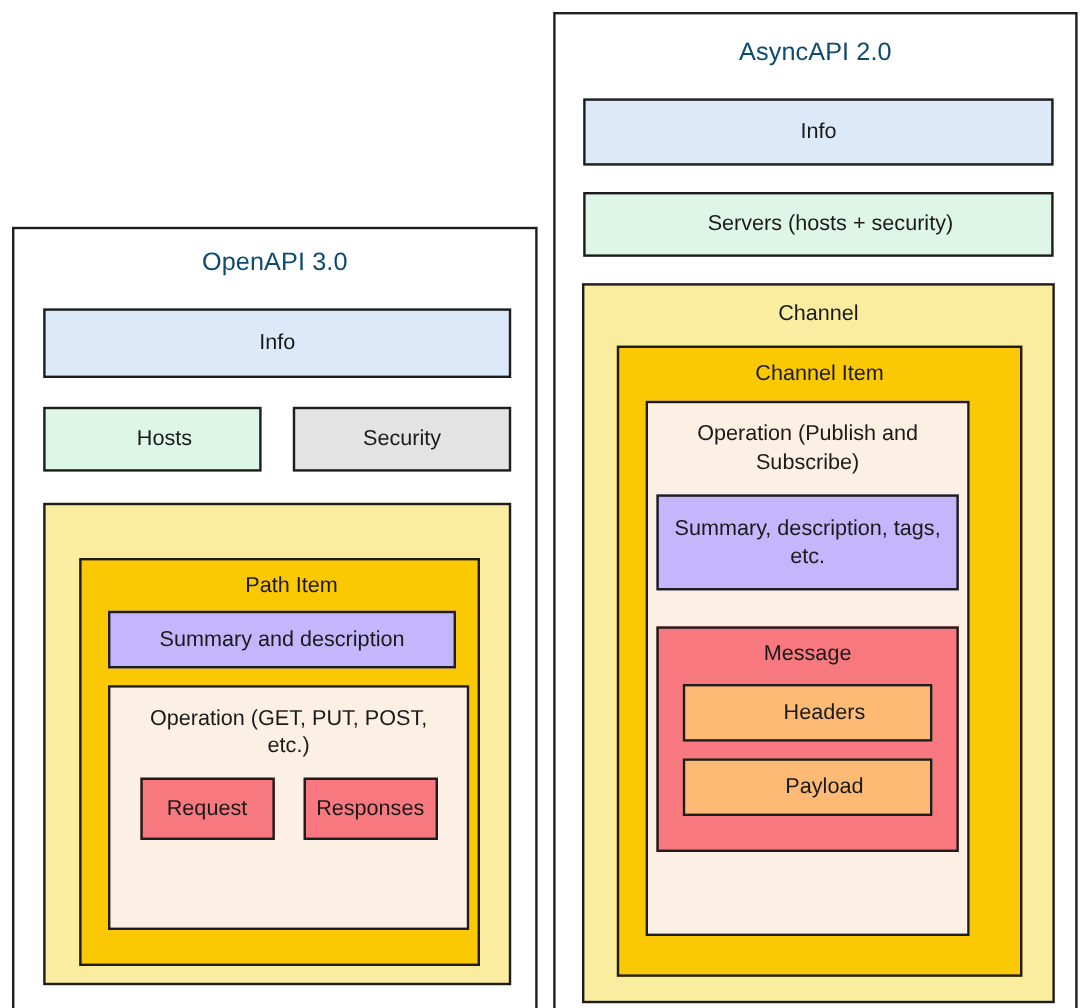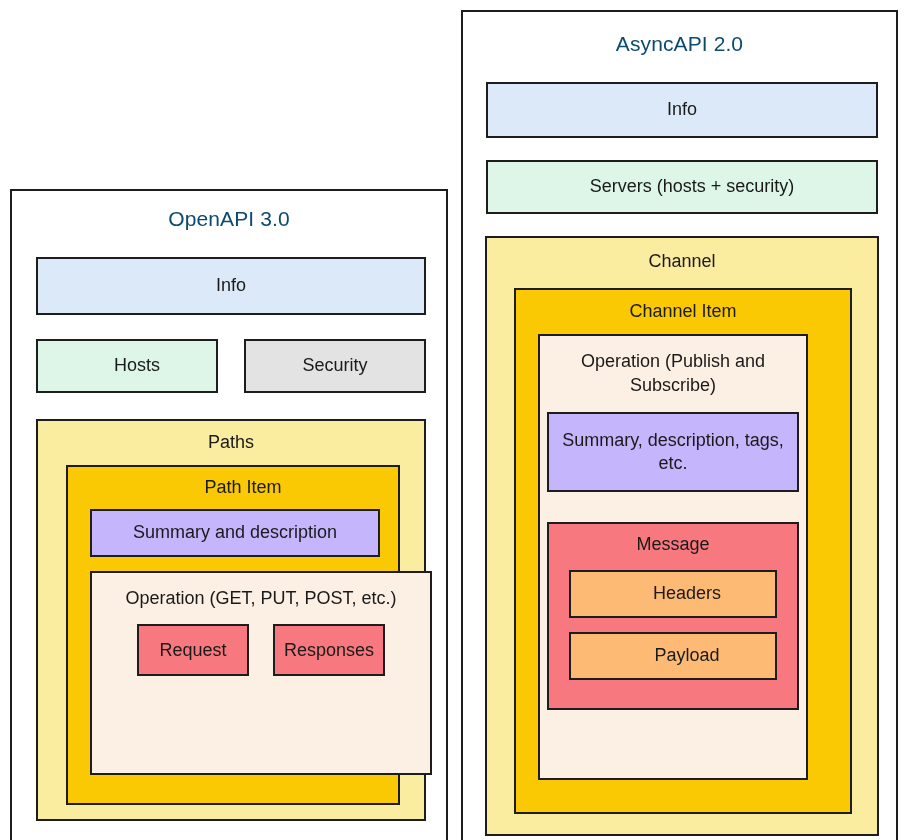--- a/index.html
+++ b/index.html
@@ -78,21 +78,21 @@
   .oa-pathitem {
     position: absolute; left: 28px; top: 44px; width: 334px; height: 340px;
   }
   .oa-pathitem > .sec-title { margin-top: 9px; font-size: 18px; text-align: center; }
 
   .oa-summary {
     position: absolute; left: 22px; top: 42px; width: 290px; height: 48px;
     font-size: 18px;
   }
   .oa-operation {
-    position: absolute; left: 22px; top: 104px; width: 342px; height: 204px;
+    position: absolute; left: 22px; top: 104px; width: 301px; height: 204px;
     flex-direction: column; justify-content: flex-start;
   }
   .oa-operation > .op-label {
     margin: 14px 14px 0 14px; font-size: 18px; text-align: center; line-height: 1.3;
   }
   .oa-opboxes {
     display: flex; gap: 24px; margin-top: 14px;
   }
   .oa-req, .oa-res {
     width: 112px; height: 52px; font-size: 18px;
@@ -152,21 +152,20 @@
   <div class="panel-title">OpenAPI 3.0</div>
 
   <div class="box fill-info oa-info">Info</div>
 
   <div class="box fill-green oa-hosts">Hosts</div>
 
   <div class="box fill-gray oa-security">Security</div>
 
   <div class="box fill-paleyellow oa-paths" style="display:block;">
 
-    <div class="sec-title">Paths</div>
 
     <div class="box fill-amber oa-pathitem" style="display:block;padding-left:20px;">
 
       <div class="sec-title">Path Item</div>
 
       <div class="box fill-blue oa-summary">Summary and description</div>
 
       <div class="box fill-cream oa-operation">
 
         <div class="op-label">Operation (GET, PUT, POST, etc.)</div>

